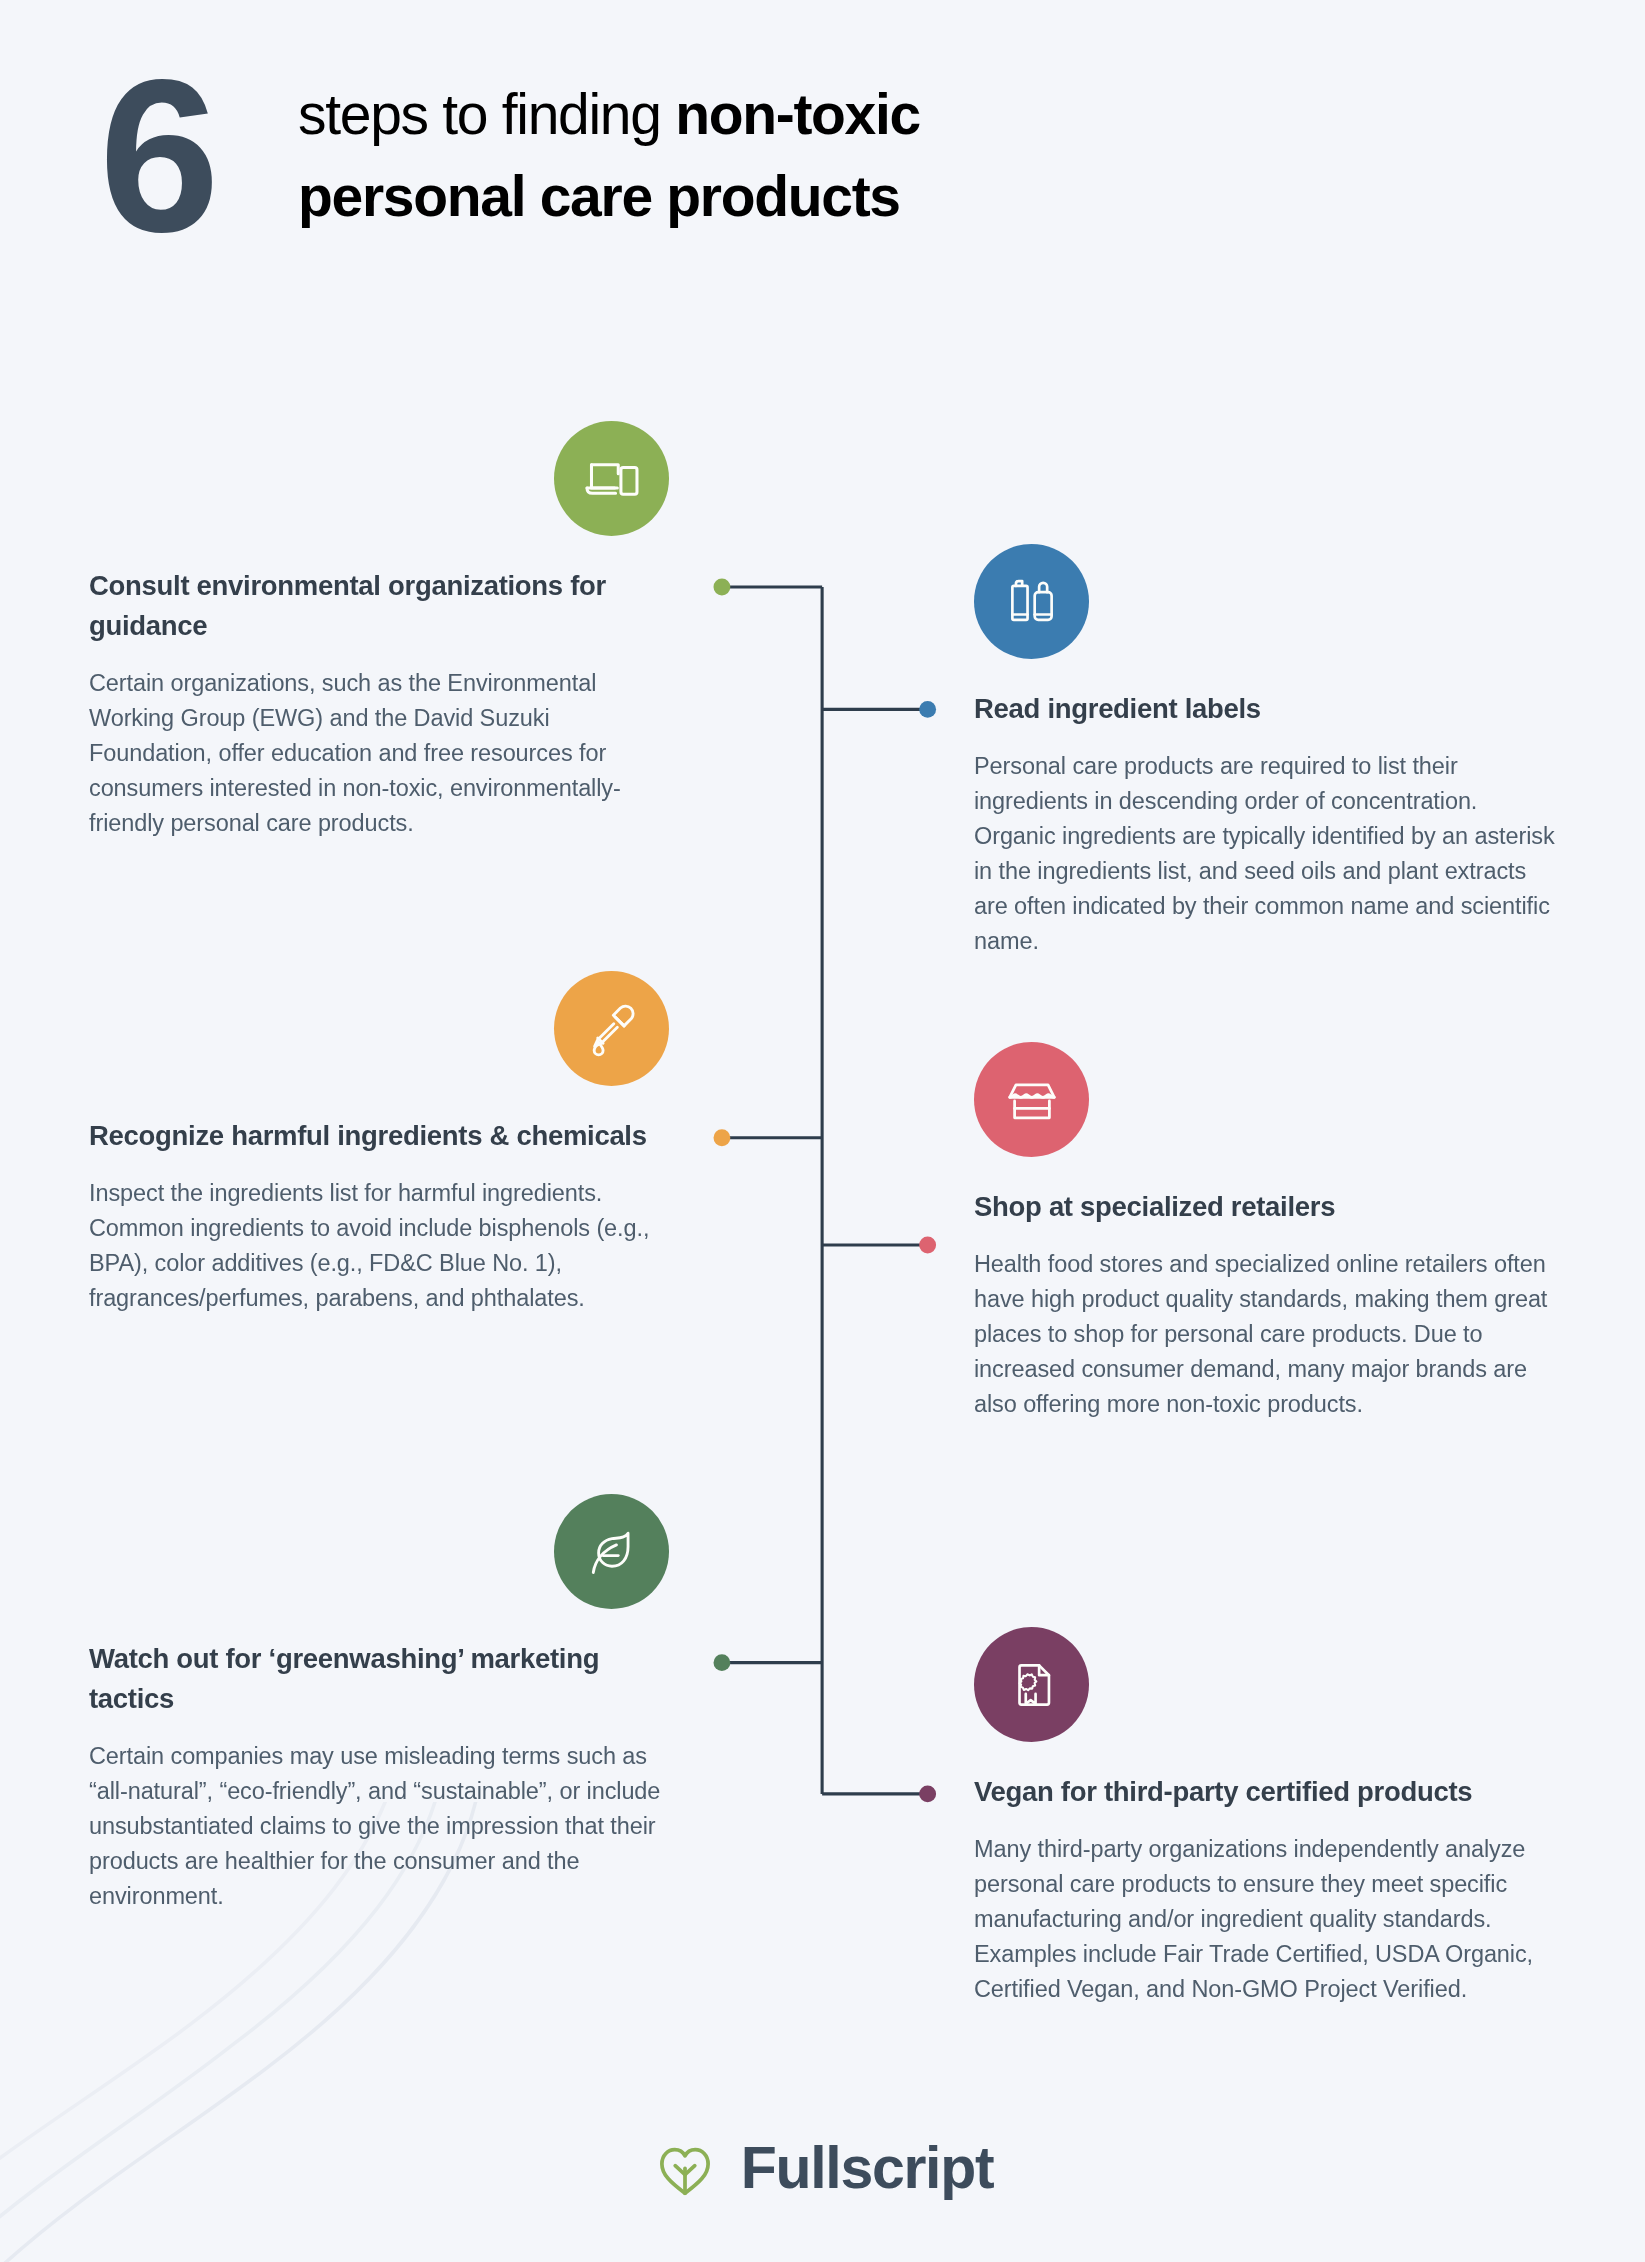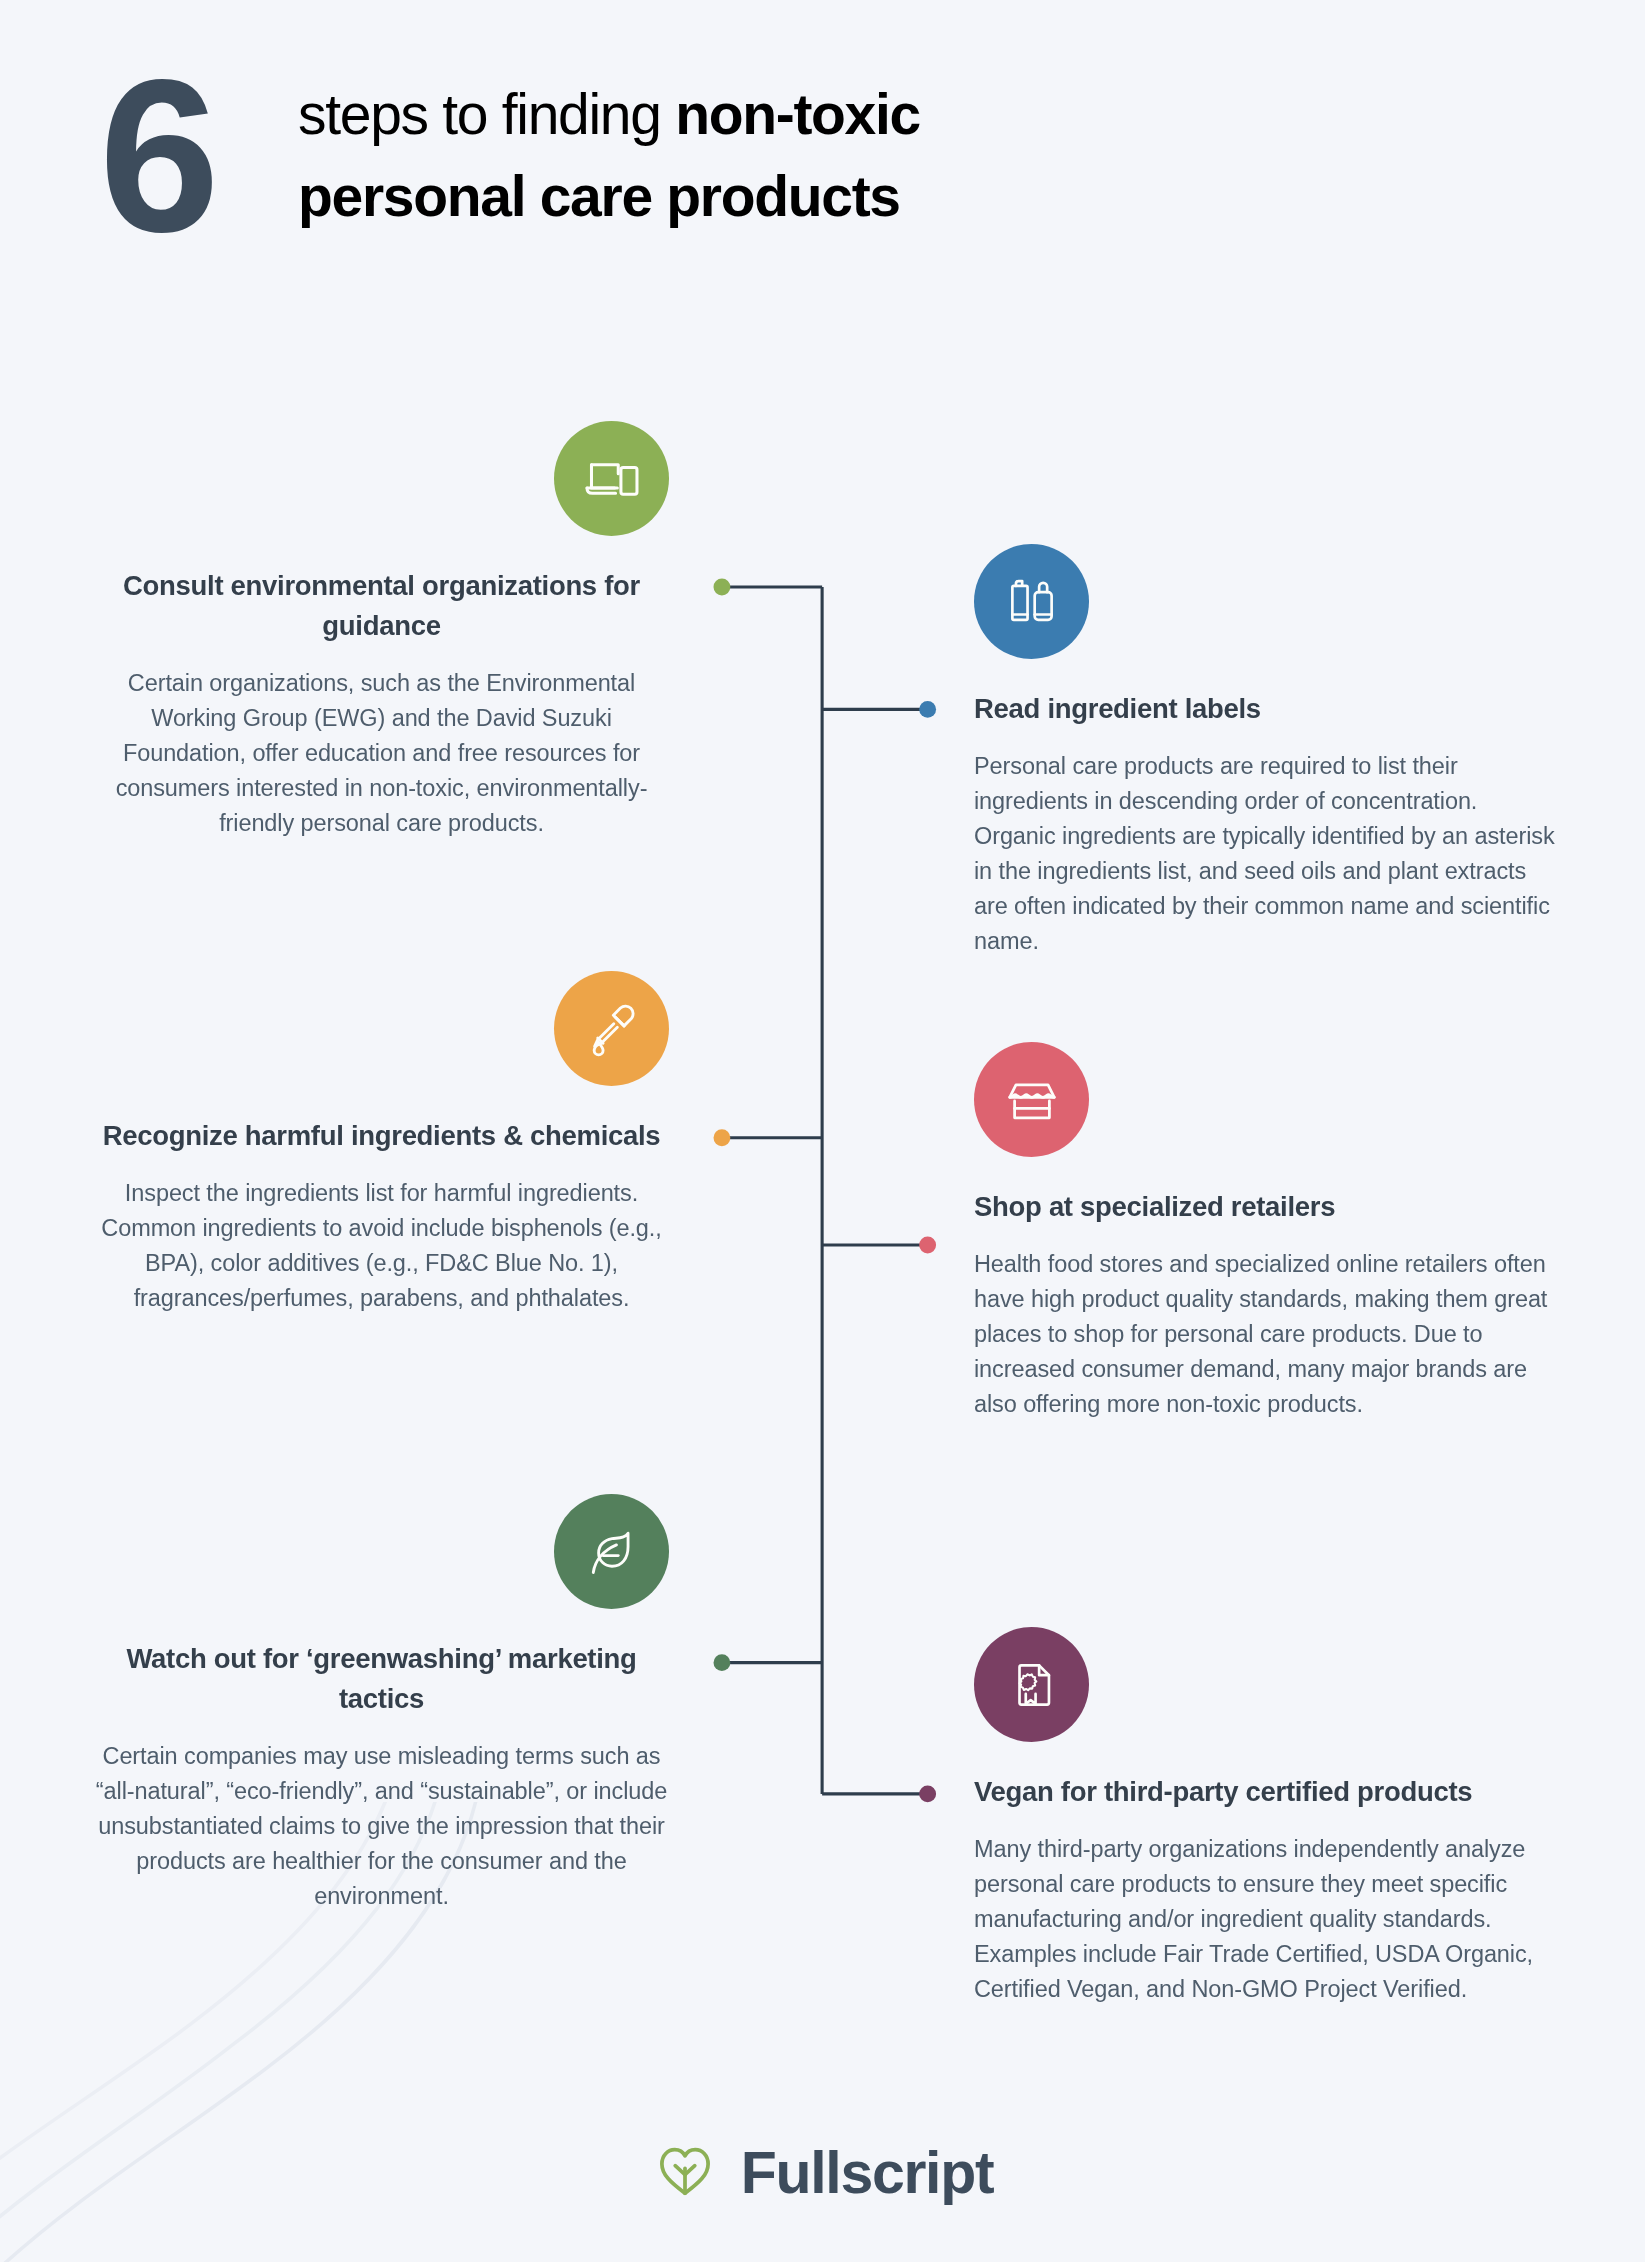--- a/index.html
+++ b/index.html
@@ -72,21 +72,21 @@
     width: 1646px;
     height: 2263px;
     pointer-events: none;
   }
 
   
   .step {
     position: absolute;
     width: 585px;
   }
-  .step.left  { left: 89px;  text-align: center; }
+  .step.left  { left: 89px;  text-align: left; }
   .step.right { left: 974px; text-align: left;  }
 
   .icon-circle {
     width: 115px;
     height: 115px;
     border-radius: 50%;
     display: flex;
     align-items: center;
     justify-content: center;
     margin-bottom: 30px;
@@ -110,21 +110,21 @@
     letter-spacing: -0.1px;
   }
 
   
   .footer-logo {
     position: absolute;
     left: 0;
     top: 2139px;
     width: 1646px;
     display: flex;
-    align-items: flex-end;
+    align-items: flex-start;
     justify-content: center;
     gap: 24px;
   }
   .logo-text {
     font-size: 59px;
     font-weight: 700;
     color: #3d4c5c;
     letter-spacing: -1.3px;
     line-height: 59px;
   }

